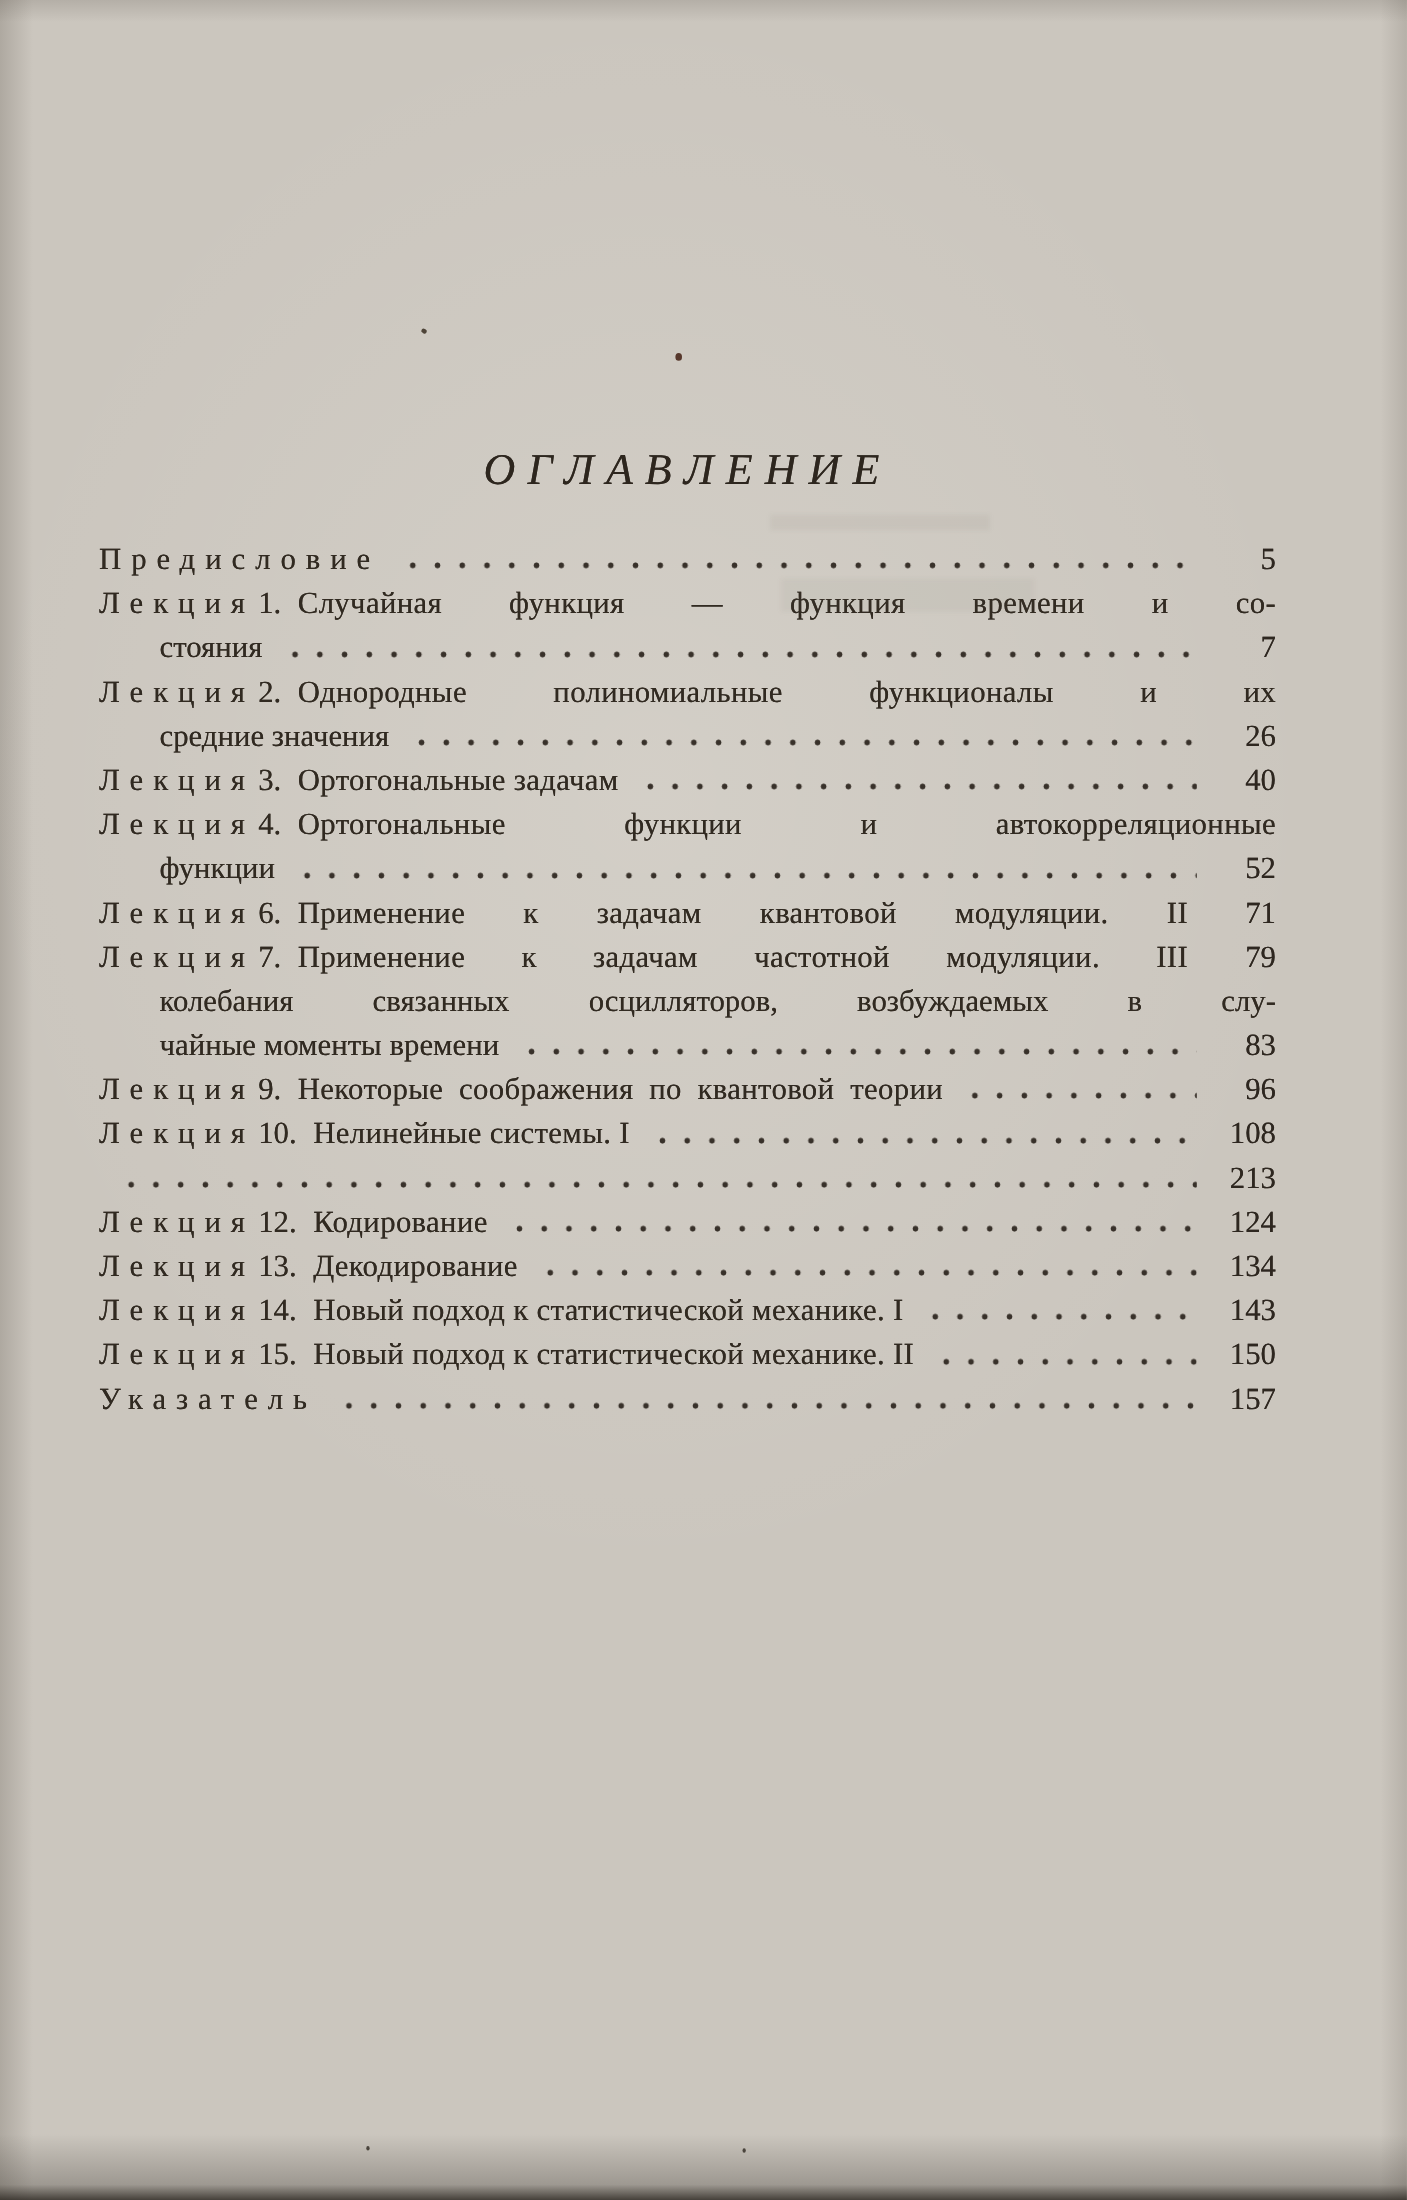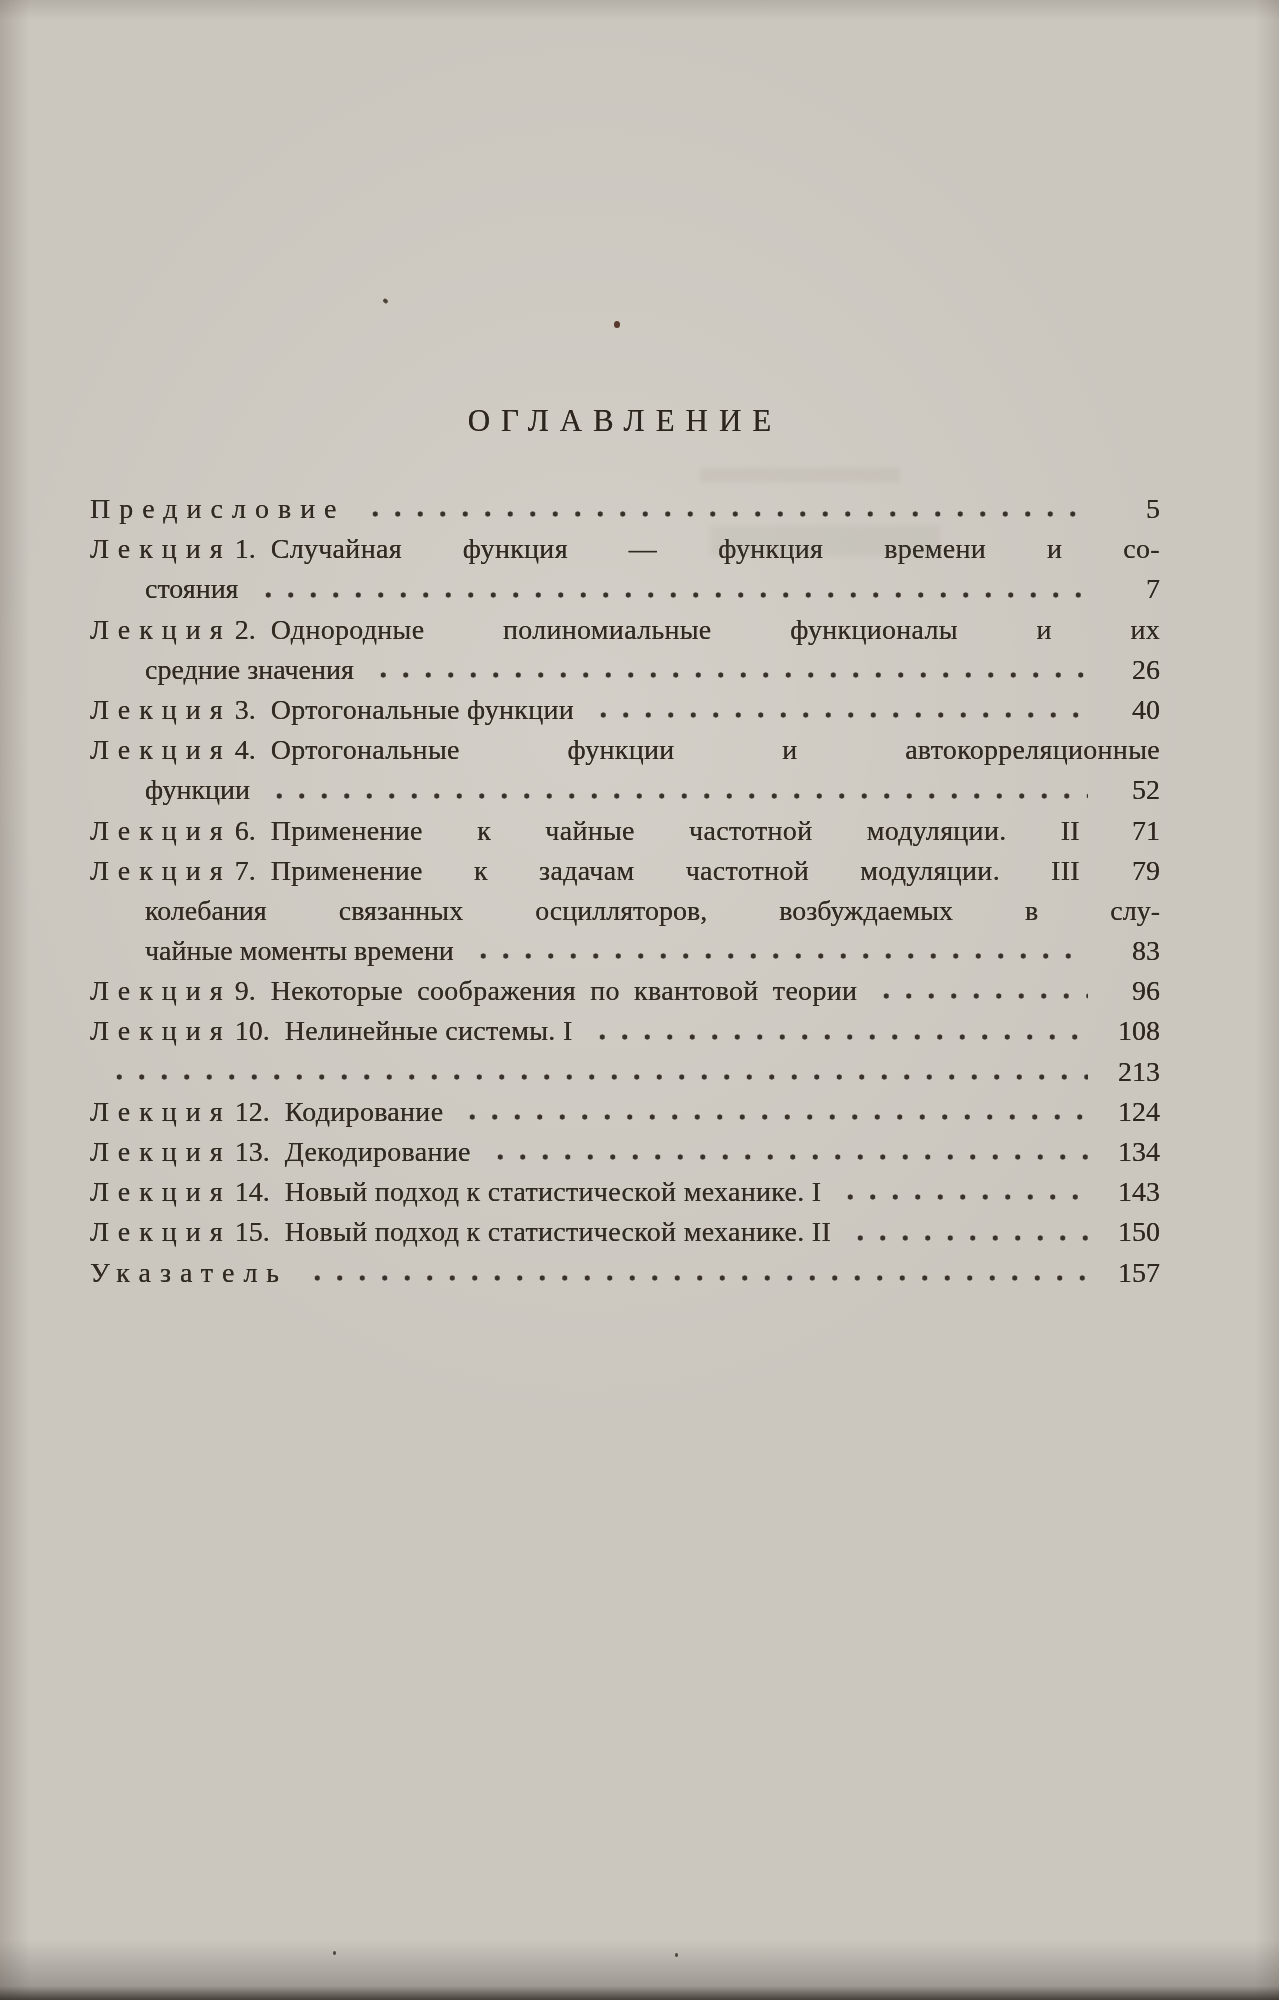--- a/index.html
+++ b/index.html
@@ -19,23 +19,24 @@
       #cbc6be;
   }
   .ink { text-shadow: 0 0 0.6px rgba(44,37,29,0.85); }
 
   .page-title {
     position: absolute;
     top: 403px;
     left: 90px;
     width: 1070px;
     text-align: center;
-    font-size: 31px;
+    font-size: 40px;
     letter-spacing: 11px;
     color: #2d261e;
+    font-style: italic;
   }
 
   .toc {
     position: absolute;
     top: 489px;
     left: 90px;
     width: 1070px;
     font-size: 28px;
     color: #312a21;
   }
@@ -122,42 +123,42 @@
   </div>
 
   <div class="row ind">
     <span class="main"><span>средние значения</span></span>
     <span class="dots"></span>
     <span class="page-num">26</span>
   </div>
 
   <div class="row">
     <span class="main">
-      <span class="lbl">Лекция</span><span class="num">3.</span><span class="txt">Ортогональные функции</span>
+      <span class="lbl">Лекция</span><span class="num">3.</span><span class="txt">Ортогональные задачам</span>
     </span>
     <span class="dots"></span>
     <span class="page-num">40</span>
   </div>
 
   <div class="row just">
     <span class="main">
       <span class="lbl">Лекция</span><span class="num">4.</span><span class="txt">Ортогональные функции и автокорреляционные</span>
     </span>
   </div>
 
   <div class="row ind">
     <span class="main"><span>функции</span></span>
     <span class="dots"></span>
     <span class="page-num">52</span>
   </div>
 
 
   <div class="row just">
     <span class="main">
-      <span class="lbl">Лекция</span><span class="num">6.</span><span class="txt">Применение к чайные частотной модуляции. II</span>
+      <span class="lbl">Лекция</span><span class="num">6.</span><span class="txt">Применение к задачам квантовой модуляции. II</span>
     </span>
     <span class="gap"></span>
     <span class="page-num">71</span>
   </div>
 
   <div class="row just">
     <span class="main">
       <span class="lbl">Лекция</span><span class="num">7.</span><span class="txt">Применение к задачам частотной модуляции. III</span>
     </span>
     <span class="gap"></span>

